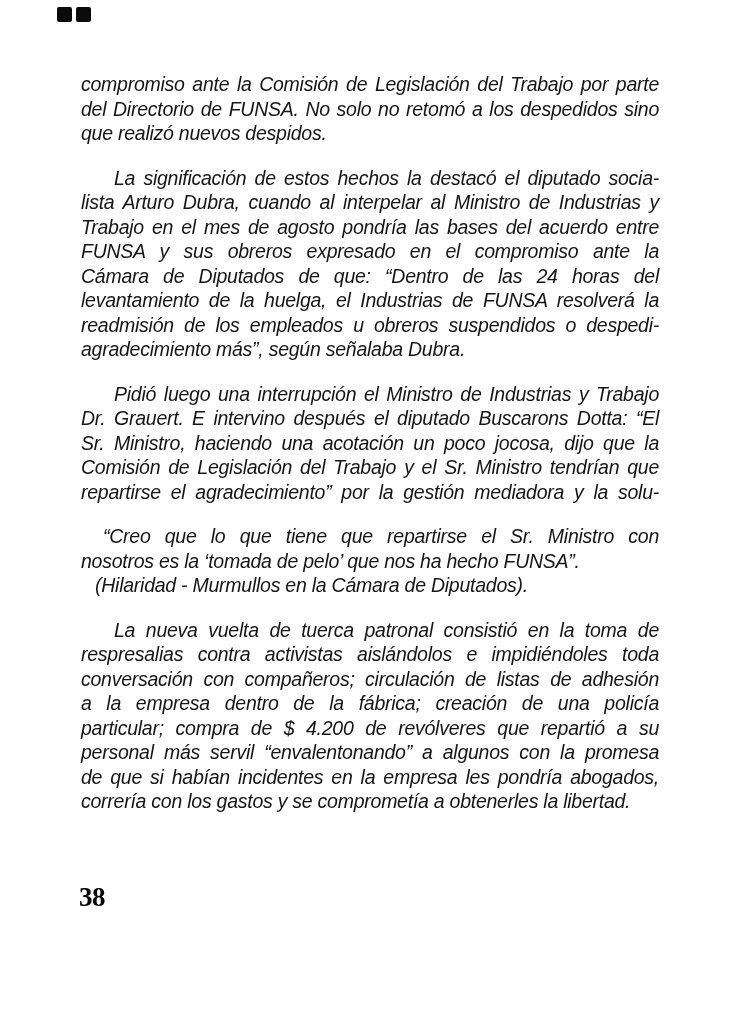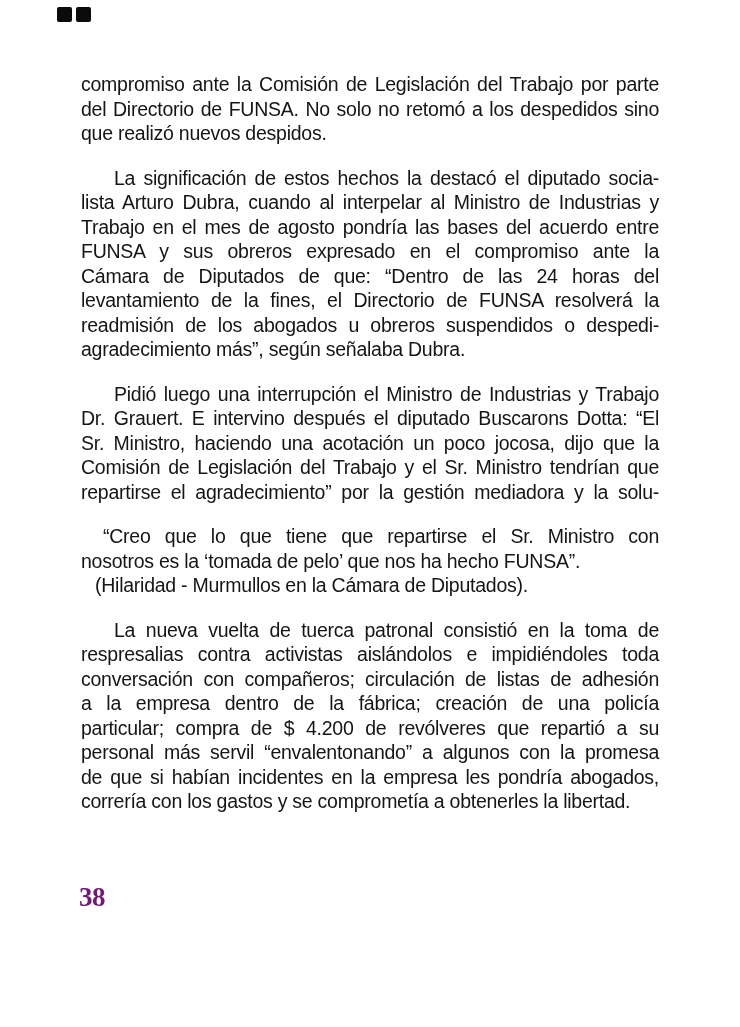--- a/index.html
+++ b/index.html
@@ -32,20 +32,21 @@
     width: 578px;
     font-size: 19.5px;
     line-height: 24.5px;
     letter-spacing: -0.25px;
     color: #151515;
     -webkit-font-smoothing: antialiased;
   }
   .para {
     margin: 0 0 20px 0;
     padding: 0;
+    font-style: italic;
   }
   .ln {
     white-space: nowrap;
     text-align: justify;
     text-align-last: justify;
     text-justify: inter-word;
   }
   .last {
     white-space: nowrap;
     text-align: center;
@@ -56,21 +57,21 @@
   .ind-xs{ text-indent: 14px; }
 
   .folio {
     position: absolute;
     left: 79px;
     top: 882px;
     font-family: "Liberation Serif", "DejaVu Serif", serif;
     font-weight: 700;
     font-size: 27px;
     letter-spacing: -0.5px;
-    color: #701a75;
+    color: #000000;
   }
 </style>
 </head>
 <body>
 
 <div class="scan-mark m1"></div>
 <div class="scan-mark m2"></div>
 
 <div class="text-block">
 
@@ -79,22 +80,22 @@
     <span class="ln" style="display:block">del Directorio de FUNSA. No solo no retomó a los despedidos sino</span>
     <span class="last" style="display:block">que realizó nuevos despidos.</span>
   </p>
 
   <p class="para">
     <span class="ln ind" style="display:block">La significación de estos hechos la destacó el diputado socia-</span>
     <span class="ln" style="display:block">lista Arturo Dubra, cuando al interpelar al Ministro de Industrias y</span>
     <span class="ln" style="display:block">Trabajo en el mes de agosto pondría las bases del acuerdo entre</span>
     <span class="ln" style="display:block">FUNSA y sus obreros expresado en el compromiso ante la</span>
     <span class="ln" style="display:block">Cámara de Diputados de que: “Dentro de las 24 horas del</span>
-    <span class="ln" style="display:block">levantamiento de la fines, el Directorio de FUNSA resolverá la</span>
-    <span class="ln" style="display:block">readmisión de los abogados u obreros suspendidos o despedi-</span>
+    <span class="ln" style="display:block">levantamiento de la huelga, el Industrias de FUNSA resolverá la</span>
+    <span class="ln" style="display:block">readmisión de los empleados u obreros suspendidos o despedi-</span>
     <span class="last" style="display:block">agradecimiento más”, según señalaba Dubra.</span>
   </p>
 
   <p class="para">
     <span class="ln ind" style="display:block">Pidió luego una interrupción el Ministro de Industrias y Trabajo</span>
     <span class="ln" style="display:block">Dr. Grauert. E intervino después el diputado Buscarons Dotta: “El</span>
     <span class="ln" style="display:block">Sr. Ministro, haciendo una acotación un poco jocosa, dijo que la</span>
     <span class="ln" style="display:block">Comisión de Legislación del Trabajo y el Sr. Ministro tendrían que</span>
     <span class="ln" style="display:block">repartirse el agradecimiento” por la gestión mediadora y la solu-</span>
   </p>

